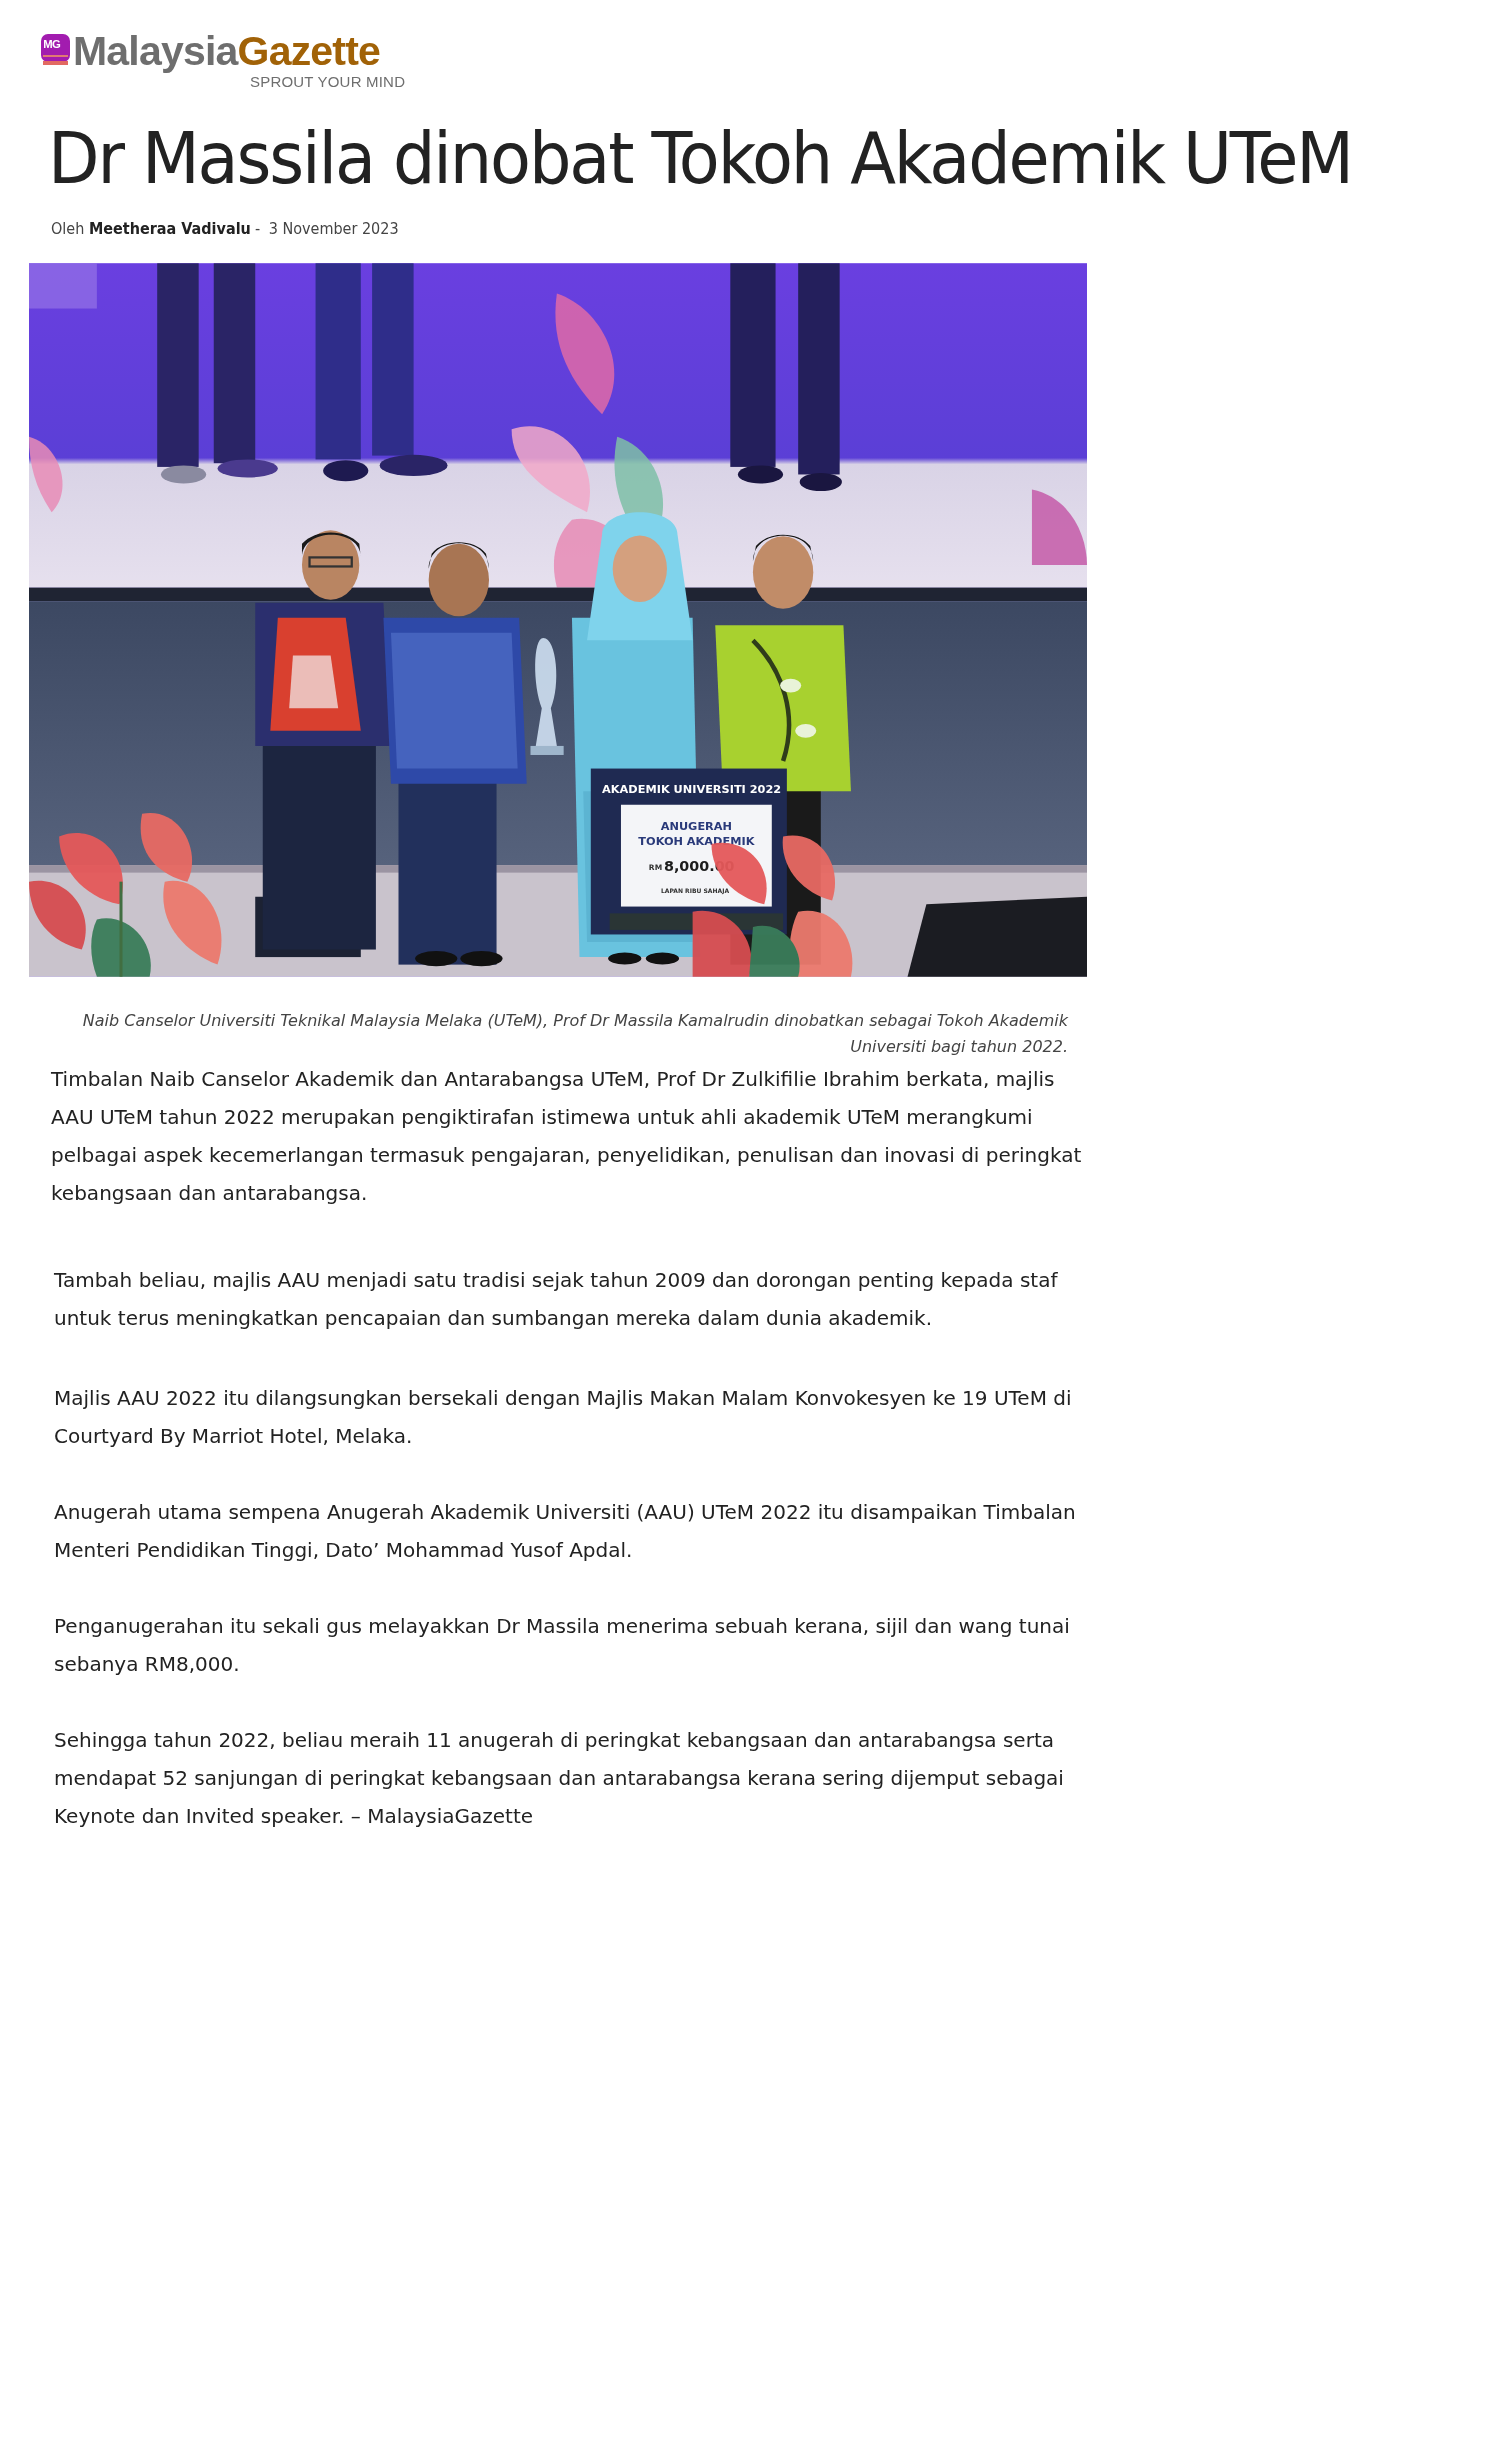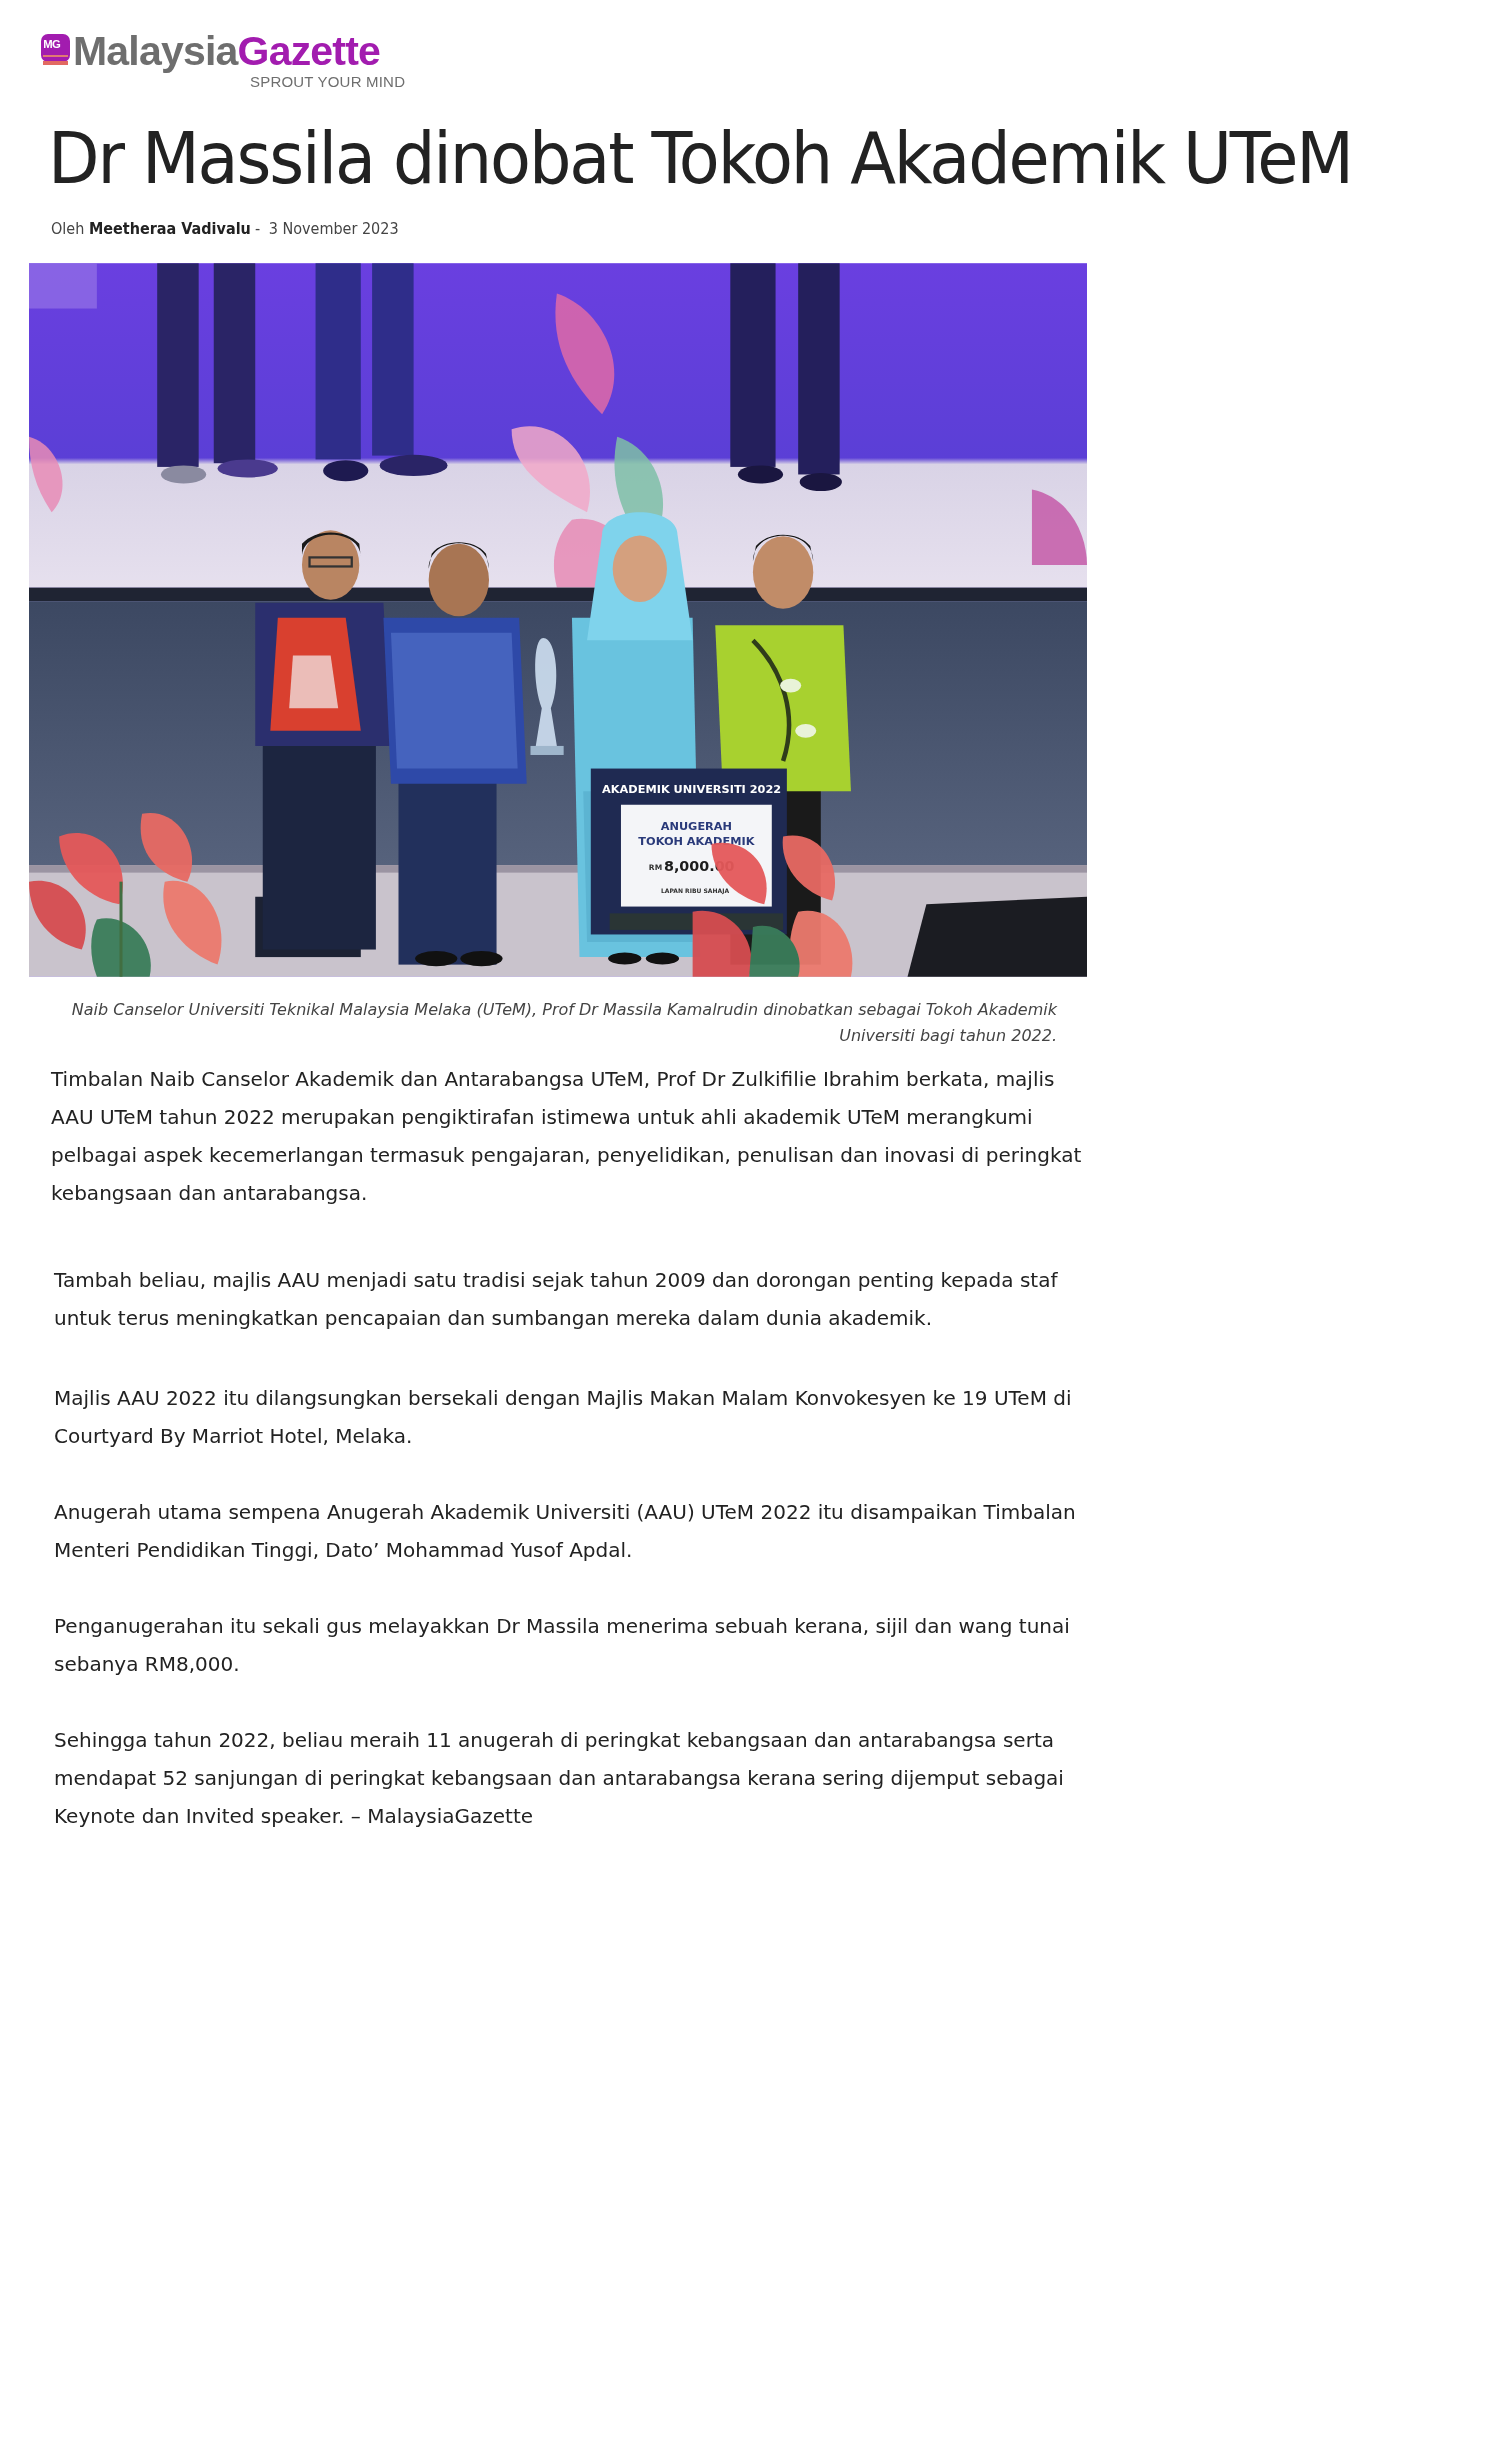--- a/index.html
+++ b/index.html
@@ -8,37 +8,37 @@
   .logo { position: absolute; left: 41px; top: 33px; width: 422px; height: 59px; }
   .logo-box { position: absolute; left: 0; top: 0.8px; width: 29px; height: 28px; background: #a21caf;
               border-radius: 7px; }
   .logo-box span { position: absolute; left: 2.3px; top: 3.8px; font: bold 11.3px "Liberation Sans", sans-serif;
                    color: #ffffff; letter-spacing: -0.8px; }
   .logo-box i { position: absolute; left: 2.3px; right: 2.3px; top: 21px; height: 2.3px; background: #e07a73; }
   .logo-box b { position: absolute; left: 2.3px; right: 2.3px; top: 27px; height: 3.8px; background: #e26a62; }
   .logo-word { position: absolute; left: 32px; top: -6px; font: bold 41px "Liberation Sans", sans-serif;
                letter-spacing: -0.8px; white-space: nowrap; line-height: 48px; }
   .logo-word .w1 { color: #6e6e6e; }
-  .logo-word .w2 { color: #a21caf; }
+  .logo-word .w2 { color: #a16207; }
   .logo-tag { position: absolute; left: 209px; top: 40px; font: 15px "Liberation Sans", sans-serif;
               color: #6e6e6e; letter-spacing: 0.2px; white-space: nowrap; }
 
   .title { position: absolute; left: 48px; top: 113px; margin: 0; font-family: "DejaVu Sans", sans-serif;
            font-weight: normal; font-size: 72px; line-height: 91px; color: #222222; white-space: nowrap;
            letter-spacing: -2.3px; transform: scaleX(0.93); transform-origin: left center; }
   .byline { position: absolute; left: 51px; top: 219px; font-size: 16px; color: #444; white-space: nowrap;
             font-family: "DejaVu Sans", sans-serif; transform: scaleX(0.9); transform-origin: left center; }
   .byline .author { font-weight: bold; color: #222; }
   .byline .sep { margin: 0 4.5px; }
 
   .photo { position: absolute; left: 29px; top: 263px; width: 1058px; height: 714px; overflow: hidden;
            background: #c4b5fd; }
   .photo svg { display: block; }
 
-  .caption { position: absolute; left: 60px; width: 996px; top: 996px; margin: 1px; text-align: right;
+  .caption { position: absolute; left: 60px; width: 996px; top: 996px; margin: 12px; text-align: right;
              font-family: "DejaVu Sans", sans-serif; font-style: italic; font-size: 16px; line-height: 26.4px;
              color: #444444; }
 
   .article { position: absolute; left: 51px; top: 1060px; width: 1041px; }
   .article p { margin: 0 0 38px 0; font-family: "DejaVu Sans", sans-serif; font-size: 20px;
                line-height: 38px; color: #222222; }
   .article p.indent { margin-left: 3px; }
   .article p.gap-lg { margin-top: 49px; }
   .article p.gap-md { margin-top: 42px; }
   .article p.gap-xl { margin-top: 53px; }

